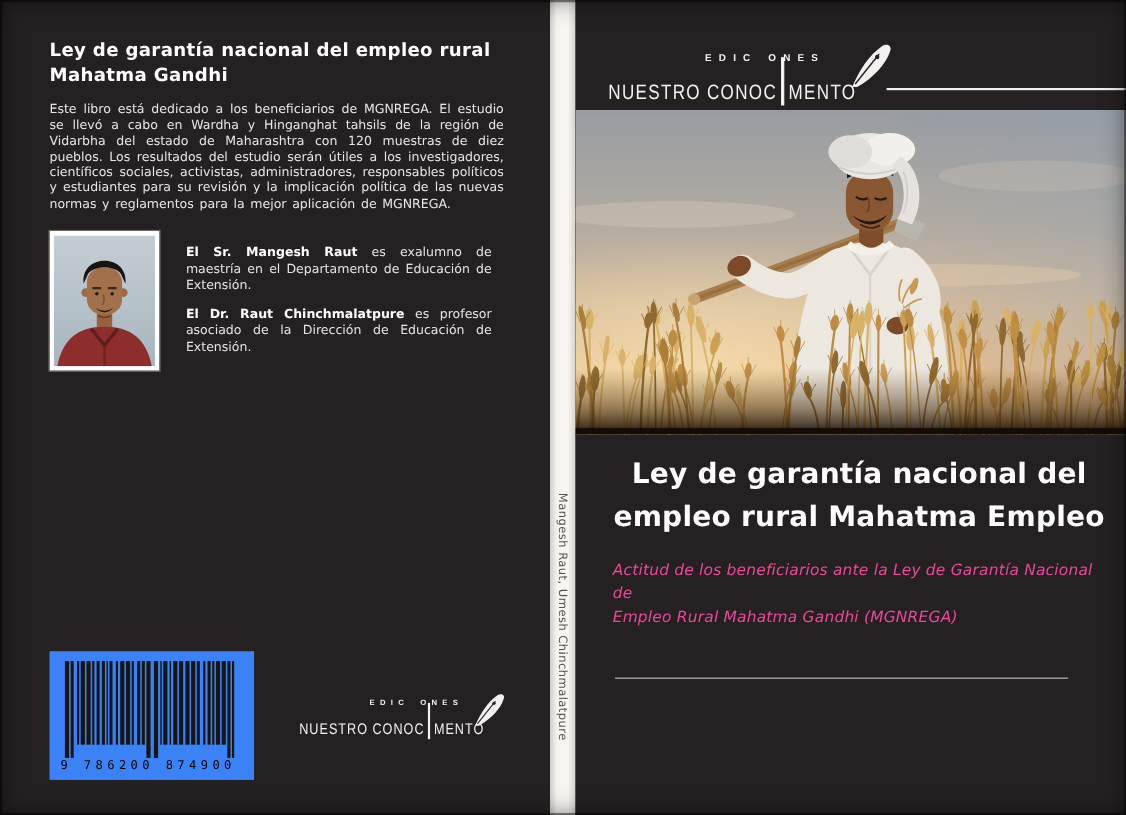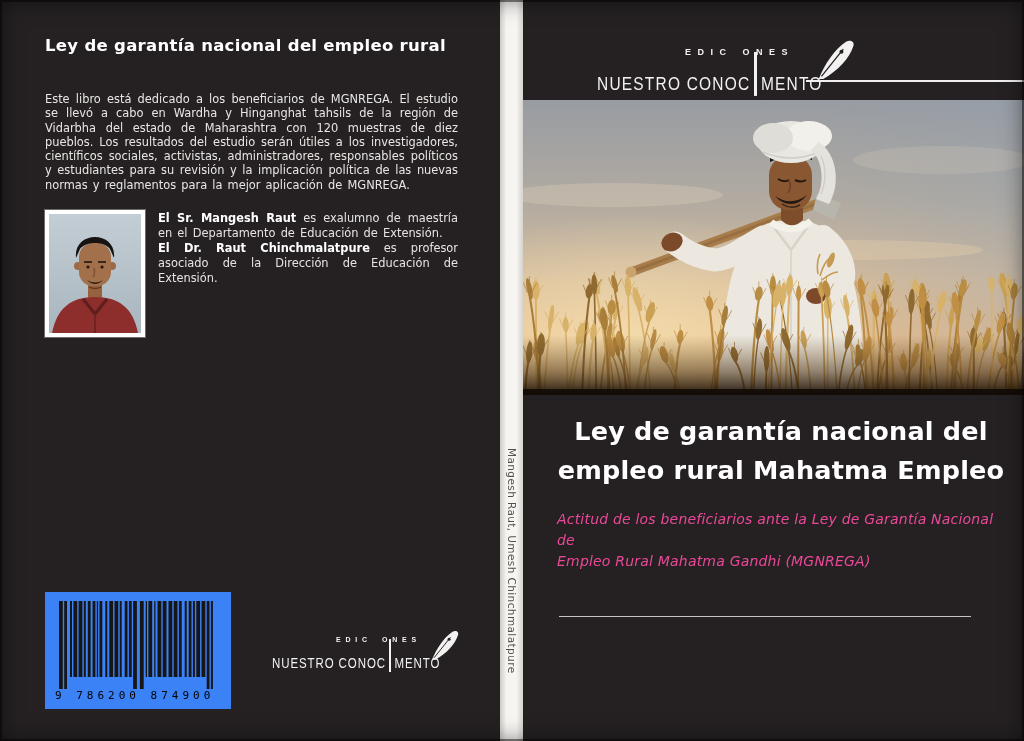--- a/index.html
+++ b/index.html
@@ -36,40 +36,40 @@
   }
   .portrait{
     position:absolute;left:45px;top:210px;width:100px;height:127px;
     background:#fff;padding:4px;box-sizing:border-box;outline:1px solid #6d6a68;
   }
   .portrait svg{display:block;width:100%;height:100%;}
   .bio{
     position:absolute;left:158px;top:211px;width:300px;
     color:#e6e4e2;font-size:11.4px;line-height:14.9px;text-align:justify;word-spacing:1.5px;
   }
-  .bio p{margin:0;}
+  .bio p{margin:11px;}
   .bio .bio-name{font-weight:bold;color:#fff;}
   .barcode{
     position:absolute;left:45px;top:592px;width:186px;height:117px;background:#3b82f6;
   }
   .barcode svg{display:block;width:100%;height:100%;}
   .barcode-digits{
     position:absolute;left:10px;bottom:7px;width:166px;
     font-family:"DejaVu Sans Mono",monospace;font-size:11px;color:#000;
     letter-spacing:4px;white-space:nowrap;
   }
   
   .pub-logo{position:absolute;color:#f3f2f0;font-family:"Liberation Sans",sans-serif;white-space:nowrap;}
   .pub-top{font-weight:bold;position:relative;width:max-content;}
   .pub-name{position:relative;transform:scaleY(1.22);transform-origin:left bottom;font-weight:400;}
   .pub-bar{display:inline-block;width:2.5px;background:currentColor;vertical-align:-0.32em;}
   .pub-bar-gap{display:inline-block;width:10px;}
   .pub-pen{position:absolute;}
   
-  .pub-logo--front{left:30px;top:47px;margin-left:44px;}
+  .pub-logo--front{left:30px;top:47px;}
   .pub-logo--front .pub-top{left:88px;font-size:9px;letter-spacing:6.5px;margin-bottom:3px;}
   .pub-logo--front .pub-name{font-size:15.5px;letter-spacing:1.2px;}
   .pub-logo--front .pub-bar{height:2.35em;margin:0 4px;}
   .pub-logo--front .pub-pen{left:219px;top:-9px;width:40px;height:44px;}
   
   .pub-logo--back{left:272px;top:636px;}
   .pub-logo--back .pub-top{left:64px;font-size:7px;letter-spacing:4.8px;margin-bottom:2px;}
   .pub-logo--back .pub-name{font-size:11.5px;letter-spacing:.9px;}
   .pub-logo--back .pub-bar{height:2.35em;margin:0 3px;}
   .pub-logo--back .pub-pen{left:158px;top:-7px;width:30px;height:33px;}
@@ -99,20 +99,21 @@
 </style>
 </head>
 <body>
 
 <div class="cover">
 
   <div class="page page-back">
 
     <div class="back-title">
       <div>Ley de garantía nacional del empleo rural</div>
+      <div>Mahatma Gandhi</div>
     </div>
 
     <div class="back-desc">Este libro está dedicado a los beneficiarios de MGNREGA. El estudio se llevó a cabo en Wardha y Hinganghat tahsils de la región de Vidarbha del estado de Maharashtra con 120 muestras de diez pueblos. Los resultados del estudio serán útiles a los investigadores, científicos sociales, activistas, administradores, responsables políticos y estudiantes para su revisión y la implicación política de las nuevas normas y reglamentos para la mejor aplicación de MGNREGA.</div>
 
     <div class="portrait">
       <svg viewBox="0 0 92 119" preserveAspectRatio="none">
         <defs>
           <linearGradient id="pbg" x1="0" y1="0" x2="0" y2="1">
             <stop offset="0" stop-color="#c3cdd4"></stop>
               <stop offset="1" stop-color="#a9b6bf"></stop>

